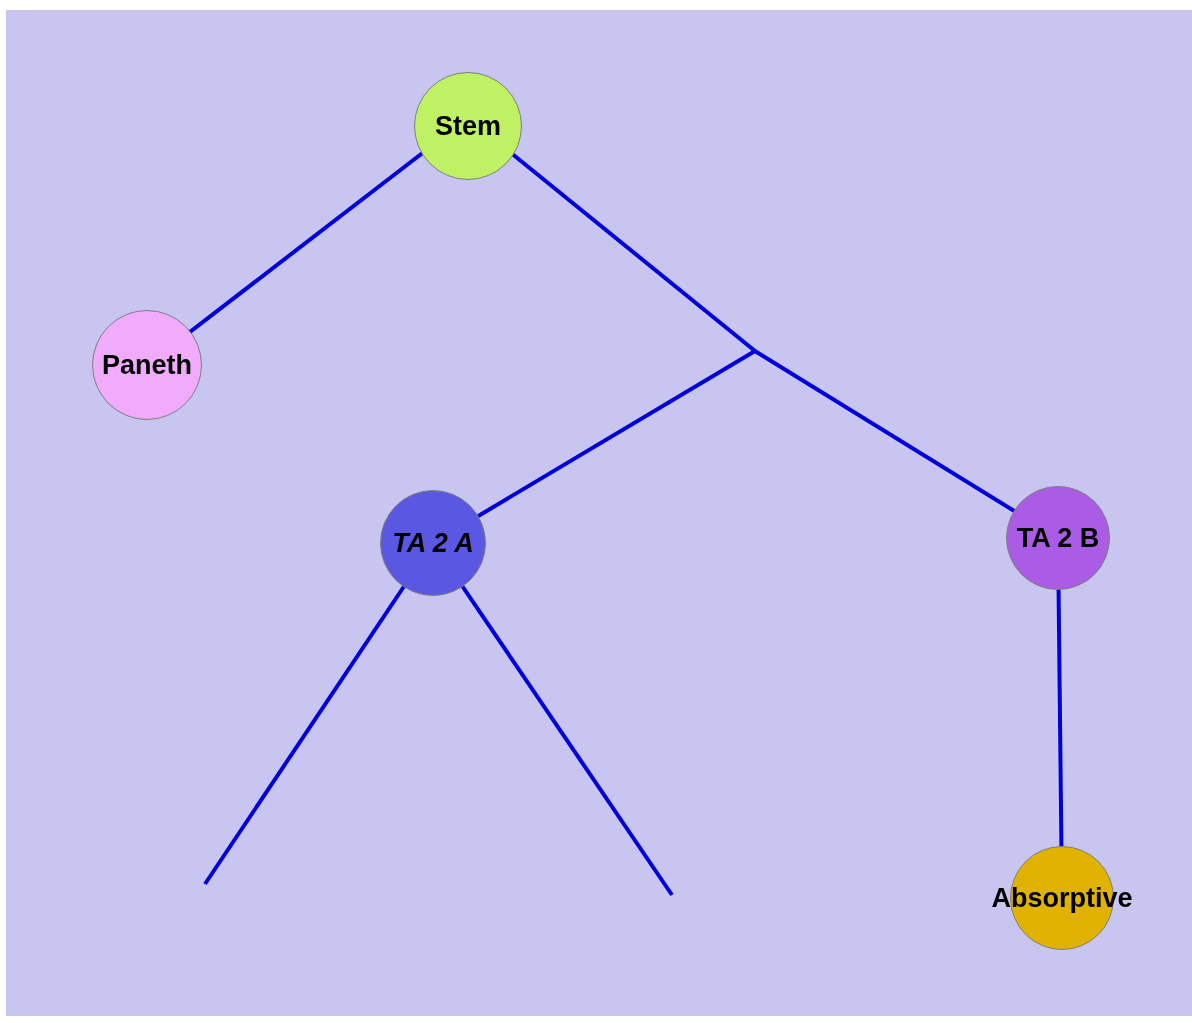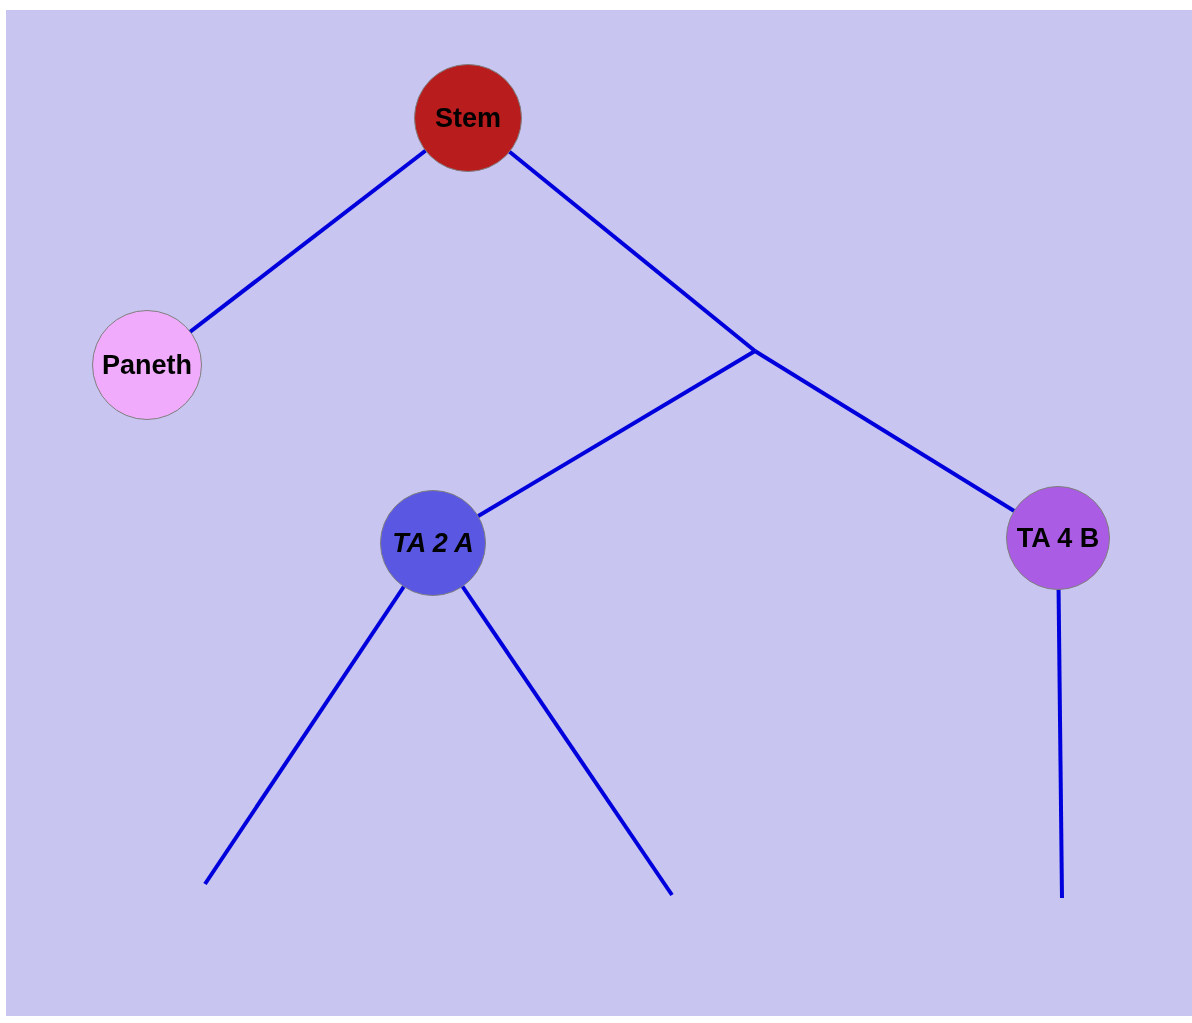--- a/index.html
+++ b/index.html
@@ -50,25 +50,28 @@
 <div id="graph-canvas" style="background: rgb(200, 197, 240);">
   <svg id="edge-layer">
       <line x1="462" y1="108" x2="141" y2="355" stroke="#0000dd" stroke-width="4"></line>
       <line x1="462" y1="108" x2="749" y2="341" stroke="#0000dd" stroke-width="4"></line>
       <line x1="749" y1="341" x2="427" y2="533" stroke="#0000dd" stroke-width="4"></line>
       <line x1="749" y1="341" x2="1052" y2="528" stroke="#0000dd" stroke-width="4"></line>
       <line x1="427" y1="533" x2="199" y2="874" stroke="#0000dd" stroke-width="4"></line>
       <line x1="427" y1="533" x2="666" y2="885" stroke="#0000dd" stroke-width="4"></line>
       <line x1="1052" y1="528" x2="1056" y2="888" stroke="#0000dd" stroke-width="4"></line>
     </svg>
-<div class="node" style="left: 462px; top: 108px; width: 108px; height: 108px; background: #b91c1c; border: 1.5px solid rgb(127, 127, 127);">
+<div class="node" style="left: 462px; top: 116px; width: 108px; height: 108px; background: #bef264; border: 1.5px solid rgb(127, 127, 127);">
       <span class="node-label" style="color: rgb(0, 0, 0);">Stem</span>
     </div>
     <div class="node" style="left: 141px; top: 355px; width: 110px; height: 110px; background: #f0abfc; border: 1.5px solid rgb(127, 127, 127);">
       <span class="node-label" style="color: rgb(0, 0, 0);">Paneth</span>
     </div>
     <div class="node" style="left: 427px; top: 533px; width: 106px; height: 106px; background: rgb(90, 87, 227); border: 1.5px solid rgb(127, 127, 127);">
       <span class="node-label" style="color: rgb(0, 0, 0); font-style: italic;">TA 2 A</span>
     </div>
     <div class="node" style="left: 1052px; top: 528px; width: 104px; height: 104px; background: rgb(170, 92, 228); border: 1.5px solid rgb(127, 127, 127);">
-      <span class="node-label" style="color: rgb(0, 0, 0);">TA 4 B</span>
+      <span class="node-label" style="color: rgb(0, 0, 0);">TA 2 B</span>
+    </div>
+    <div class="node" style="left: 1056px; top: 888px; width: 104px; height: 104px; background: rgb(224, 179, 3); border: 1.5px solid rgb(127, 127, 127);">
+      <span class="node-label" style="color: rgb(0, 0, 0);">Absorptive</span>
     </div>
   </div>
 
 </body></html>

